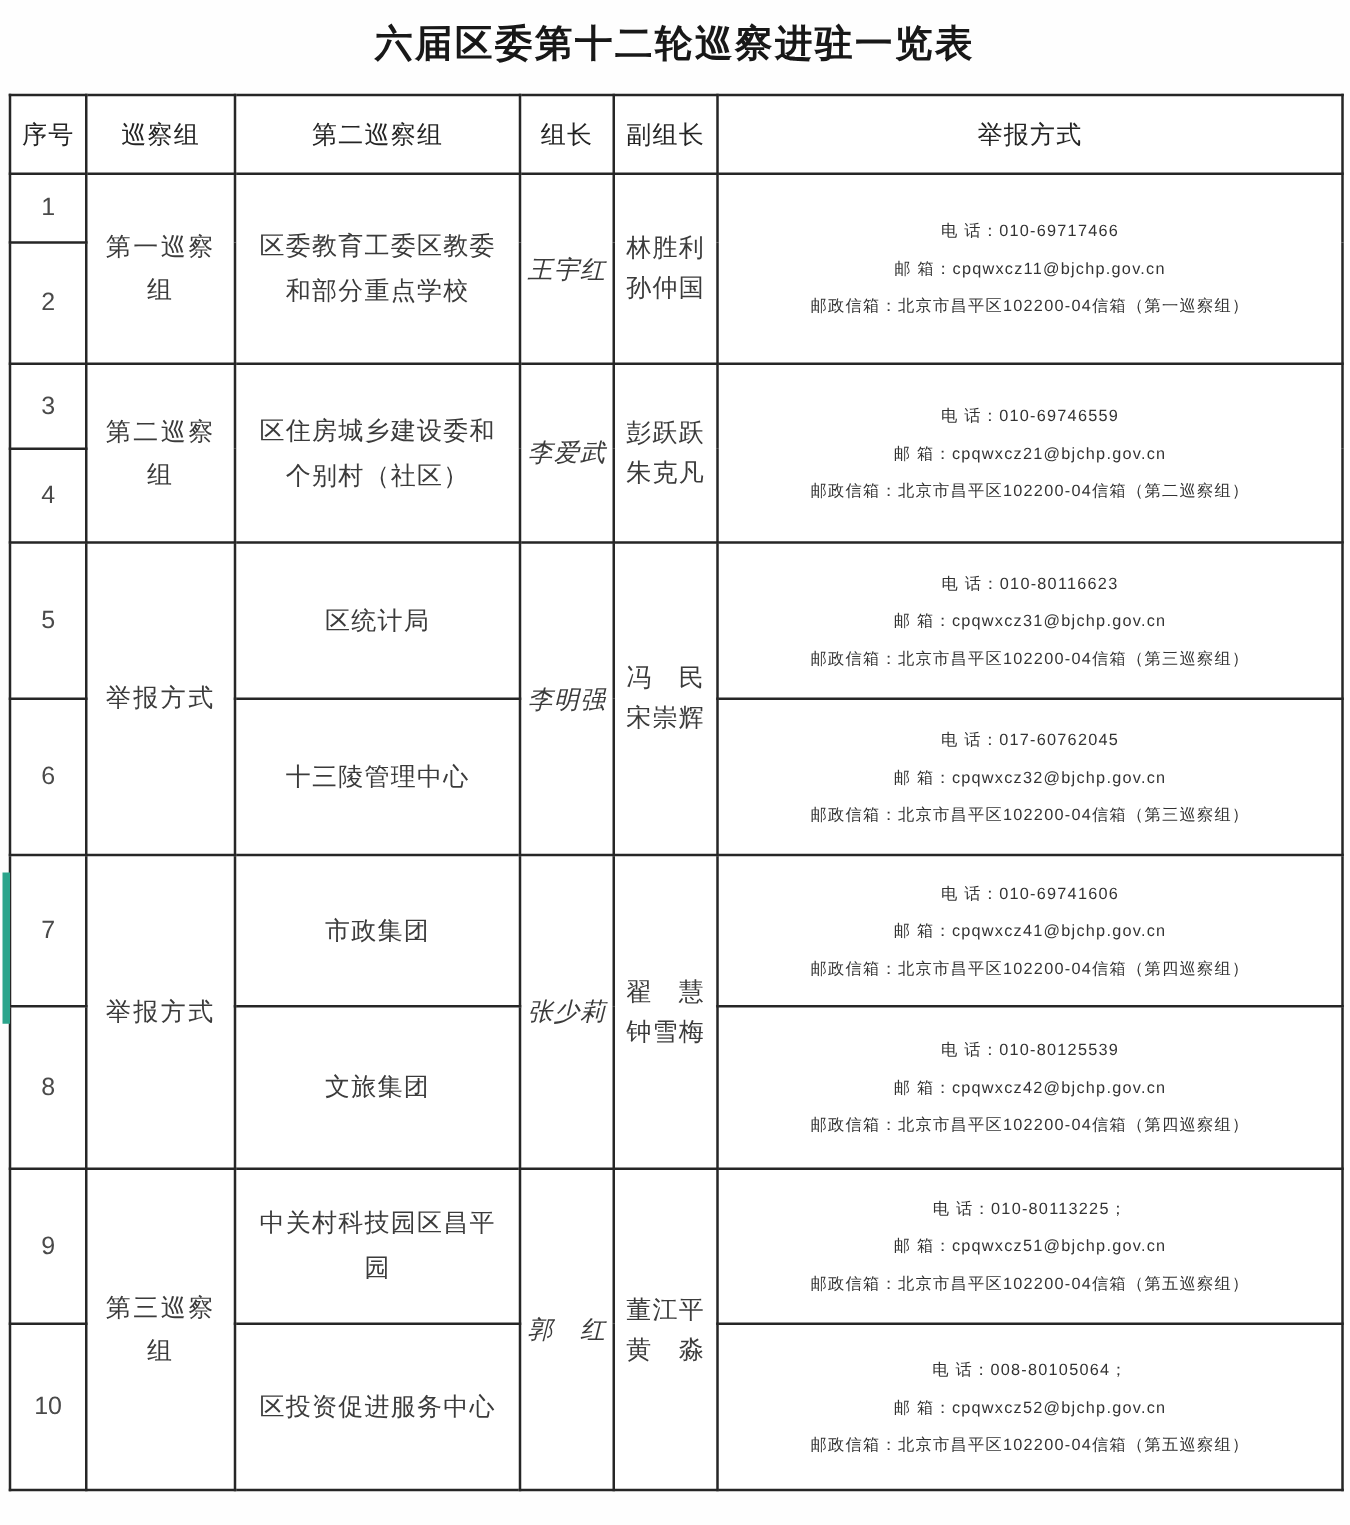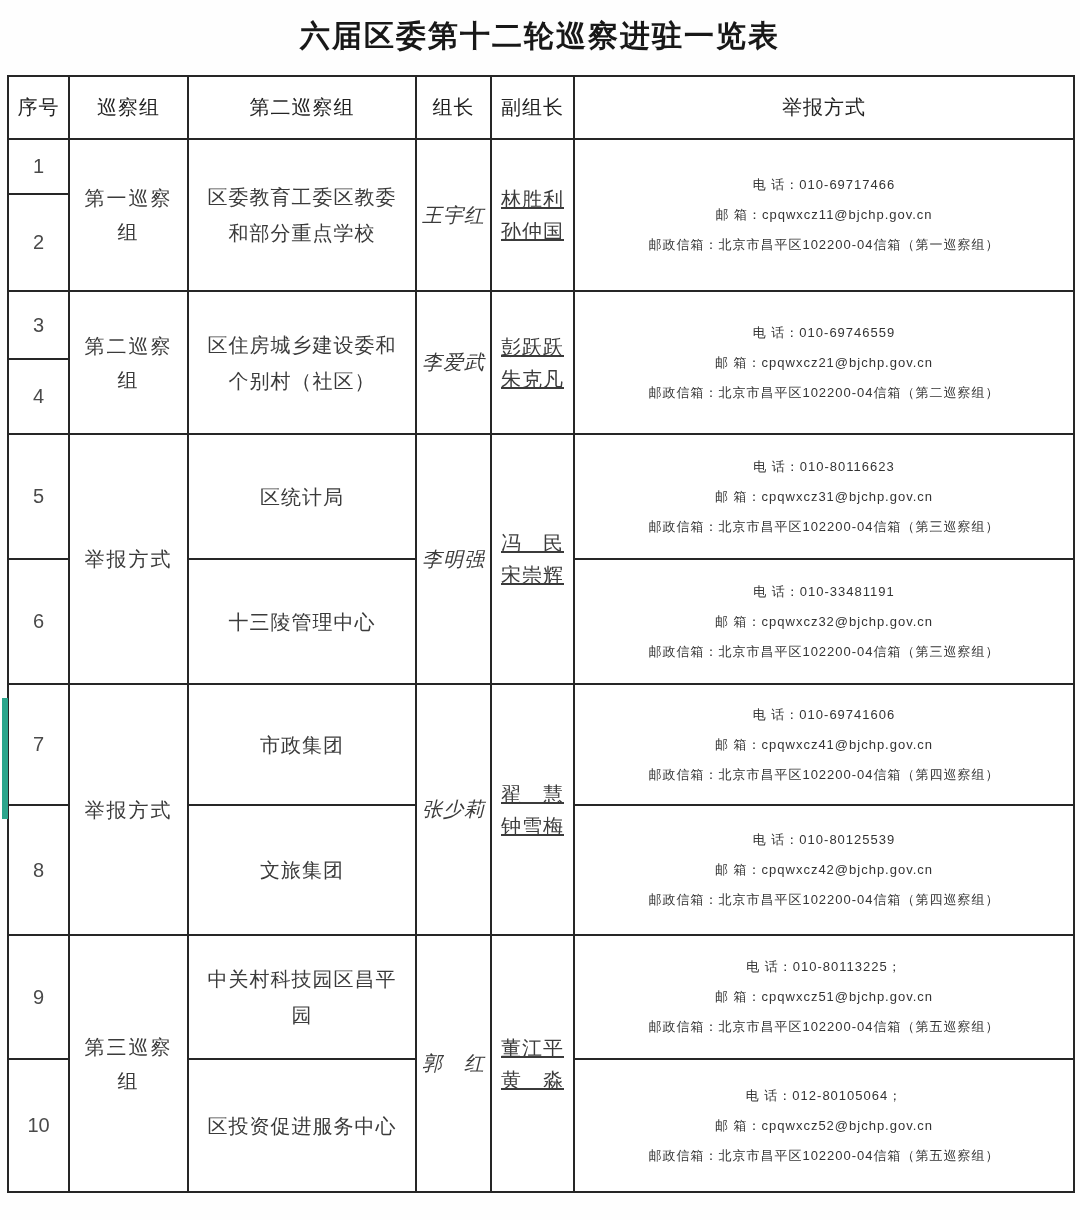--- a/index.html
+++ b/index.html
@@ -51,21 +51,21 @@
   td.seq { font-size: 20px; color: #4a4a4a; }
 
   td.group-cell { letter-spacing: 2px; line-height: 34px; }
   td.group-cell .wrapbox { width: 92px; margin: 0 auto; }
 
   td.org-cell { letter-spacing: 1px; line-height: 36px; padding: 0 4px; }
   td.org-cell .wrapbox { width: 196px; margin: 16px auto; }
 
   td.leader-cell { letter-spacing: 1px; font-style: italic; }
 
-  td.deputy-cell { letter-spacing: 1px; line-height: 32px; padding: 0 4px; text-decoration: underline; }
+  td.deputy-cell { letter-spacing: 1px; line-height: 32px; padding: 0 4px; }
 
   td.contact-cell {
     font-size: 13px; line-height: 30px; letter-spacing: 1px;
     color: #333333; padding: 2px 10px;
   }
   td.contact-cell .line { display: block; }
 
   .accent-stripe {
     position: absolute;
     left: 2px; top: 698px;
@@ -164,21 +164,21 @@
         <span class="line">邮 箱：cpqwxcz31@bjchp.gov.cn</span>
         <span class="line">邮政信箱：北京市昌平区102200-04信箱（第三巡察组）</span>
       </td>
     </tr>
     <tr class="r6">
       <td class="seq">6</td>
       <td class="org-cell">
         <div class="wrapbox">十三陵管理中心</div>
       </td>
       <td class="contact-cell">
-        <span class="line">电 话：010-33481191</span>
+        <span class="line">电 话：017-60762045</span>
         <span class="line">邮 箱：cpqwxcz32@bjchp.gov.cn</span>
         <span class="line">邮政信箱：北京市昌平区102200-04信箱（第三巡察组）</span>
       </td>
     </tr>
 
     <tr class="r7">
       <td class="seq">7</td>
       <td class="group-cell" rowspan="2">
         <div class="wrapbox">举报方式</div>
       </td>
@@ -226,21 +226,21 @@
         <span class="line">邮 箱：cpqwxcz51@bjchp.gov.cn</span>
         <span class="line">邮政信箱：北京市昌平区102200-04信箱（第五巡察组）</span>
       </td>
     </tr>
     <tr class="r10">
       <td class="seq">10</td>
       <td class="org-cell">
         <div class="wrapbox">区投资促进服务中心</div>
       </td>
       <td class="contact-cell">
-        <span class="line">电 话：012-80105064；</span>
+        <span class="line">电 话：008-80105064；</span>
         <span class="line">邮 箱：cpqwxcz52@bjchp.gov.cn</span>
         <span class="line">邮政信箱：北京市昌平区102200-04信箱（第五巡察组）</span>
       </td>
     </tr>
   </tbody>
     </table>
 
   <div class="accent-stripe" style="background: rgb(44, 165, 140);"></div>
 
 </div>

